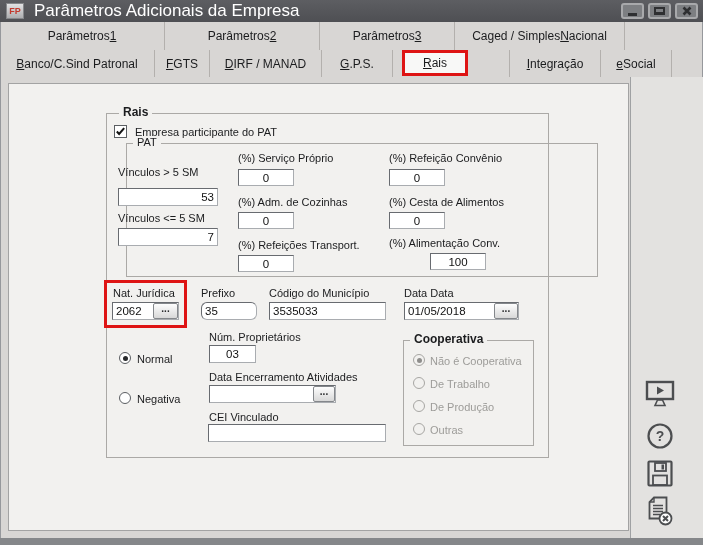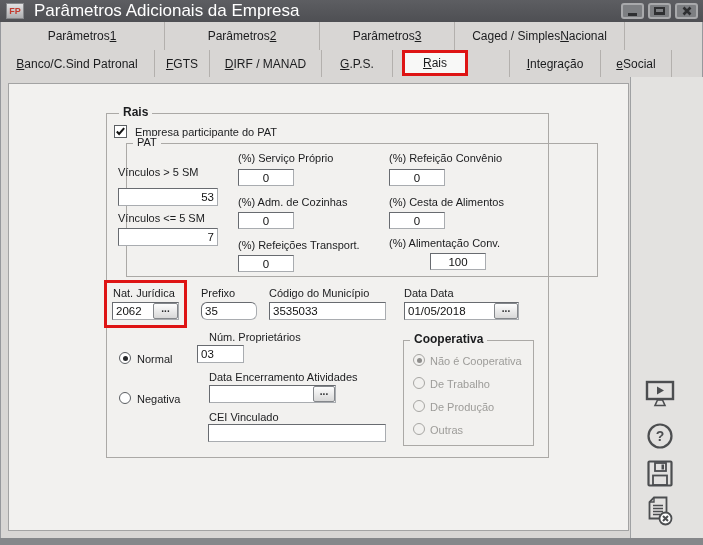--- a/index.html
+++ b/index.html
@@ -182,21 +182,21 @@
       <input class="inner" value="01/05/2018" style="">
       <button class="dots-btn" style="width:24px">...</button>
     </div>
 
     <div class="radio selected" style="left:110px;top:268px"></div>
     <span class="lbl" style="left:128px;top:269px">Normal</span>
     <div class="radio" style="left:110px;top:308px"></div>
     <span class="lbl" style="left:128px;top:309px">Negativa</span>
 
     <span class="lbl" style="left:200px;top:247px">Núm. Proprietários</span>
-    <input class="txt" style="left: 188px; top: 261px; width: 47px; height: 18px;" value="03">
+    <input class="txt" style="left: 200px; top: 261px; width: 47px; height: 18px; text-align: center;" value="03">
 
     <span class="lbl" style="left:200px;top:287px">Data Encerramento Atividades</span>
     <div class="field" style="left:200px;top:301px;width:127px;height:18px">
       <input class="inner" value="" style="">
       <button class="dots-btn" style="width:22px">...</button>
     </div>
 
     <span class="lbl" style="left:200px;top:327px">CEI Vinculado</span>
     <input class="txt" style="left: 199px; top: 340px; width: 178px; height: 18px;" value="">
 

